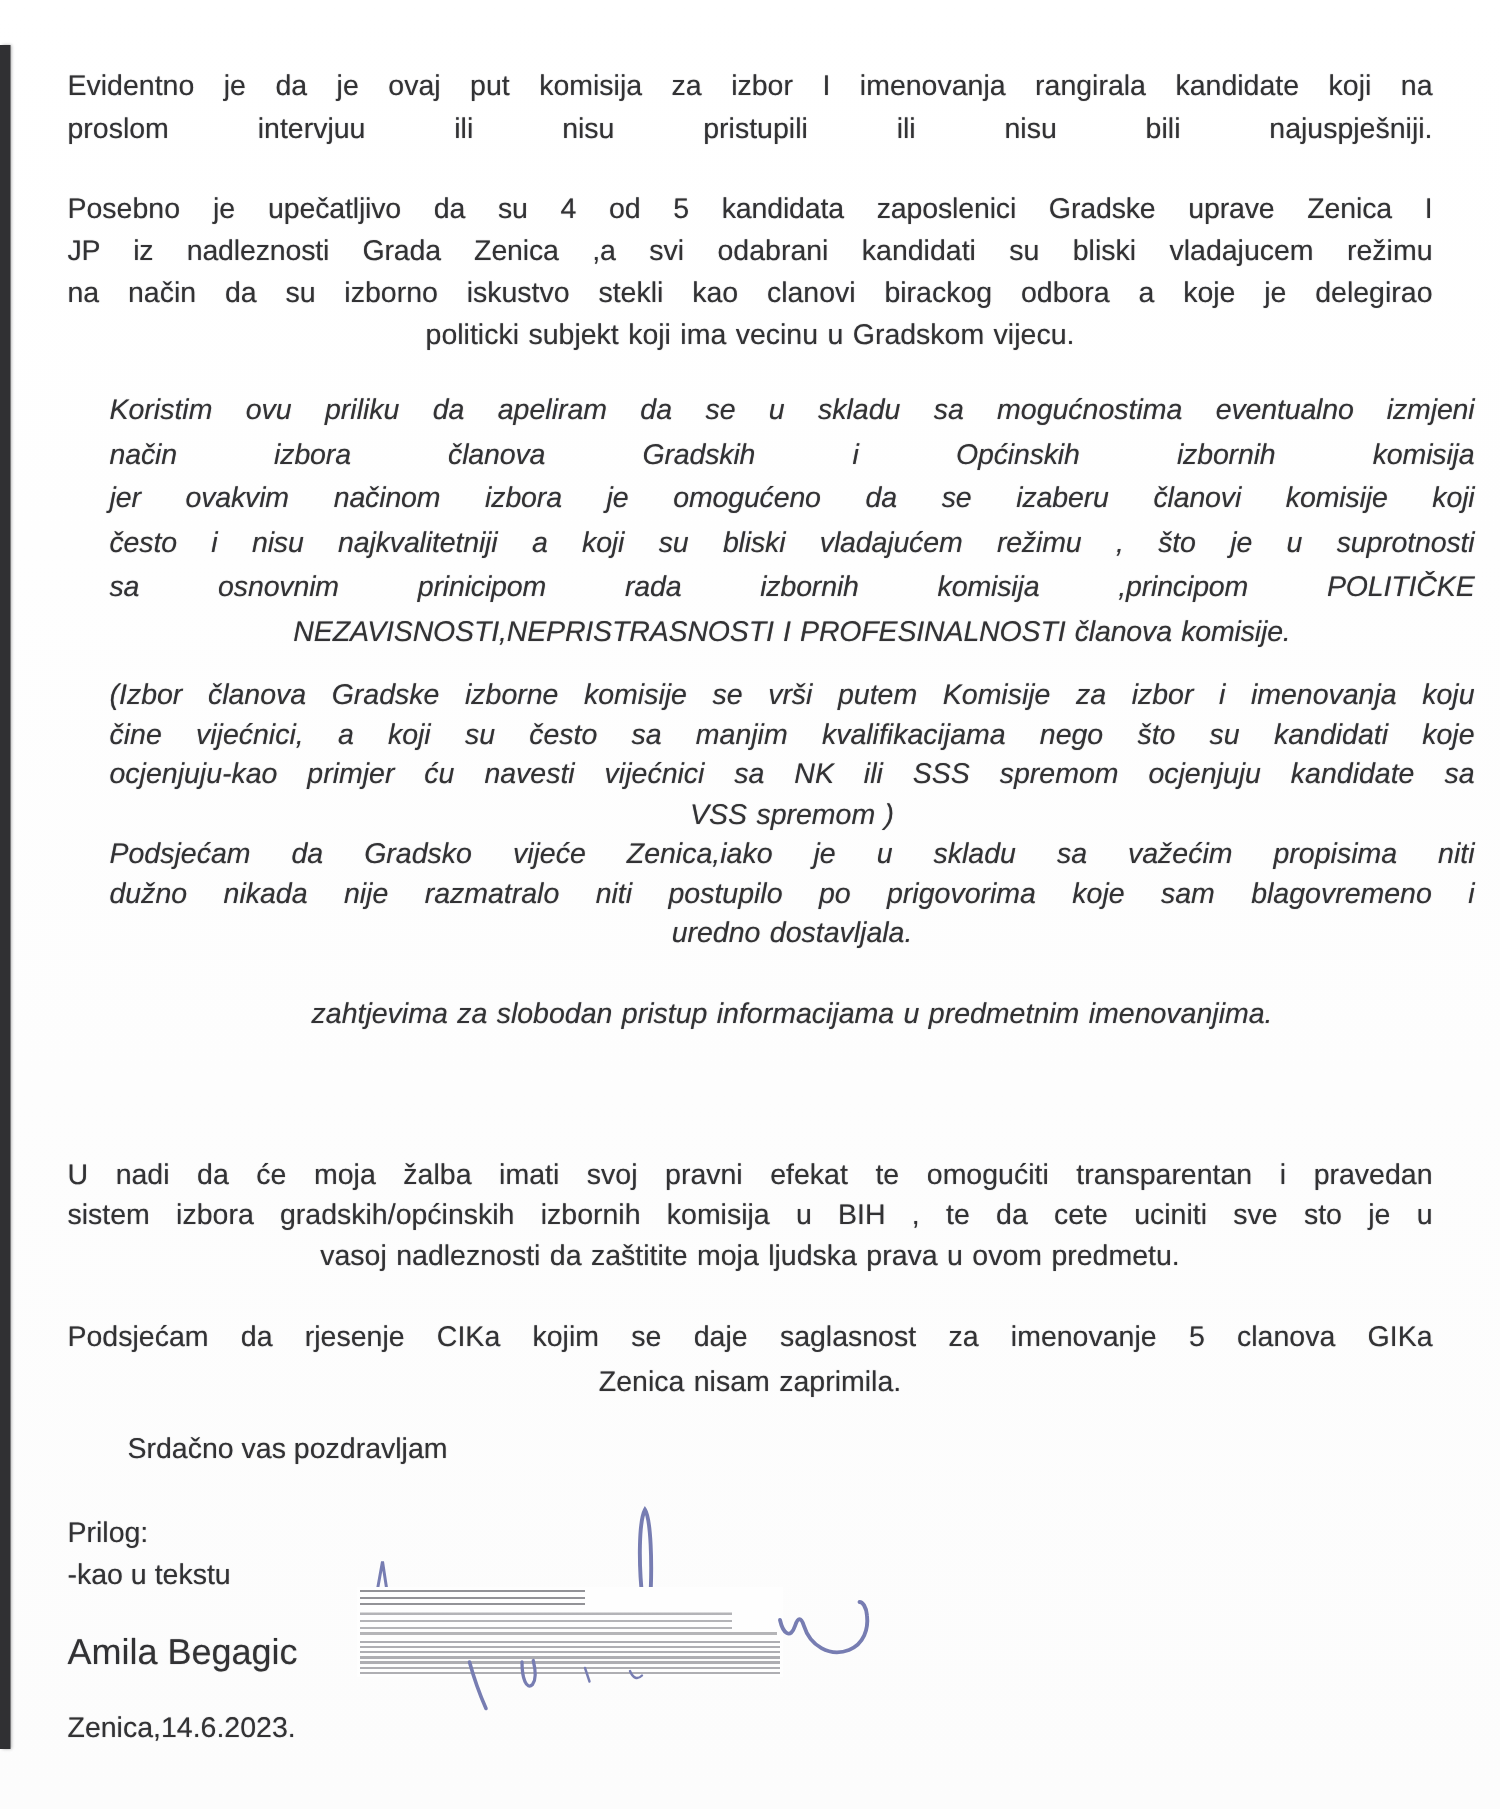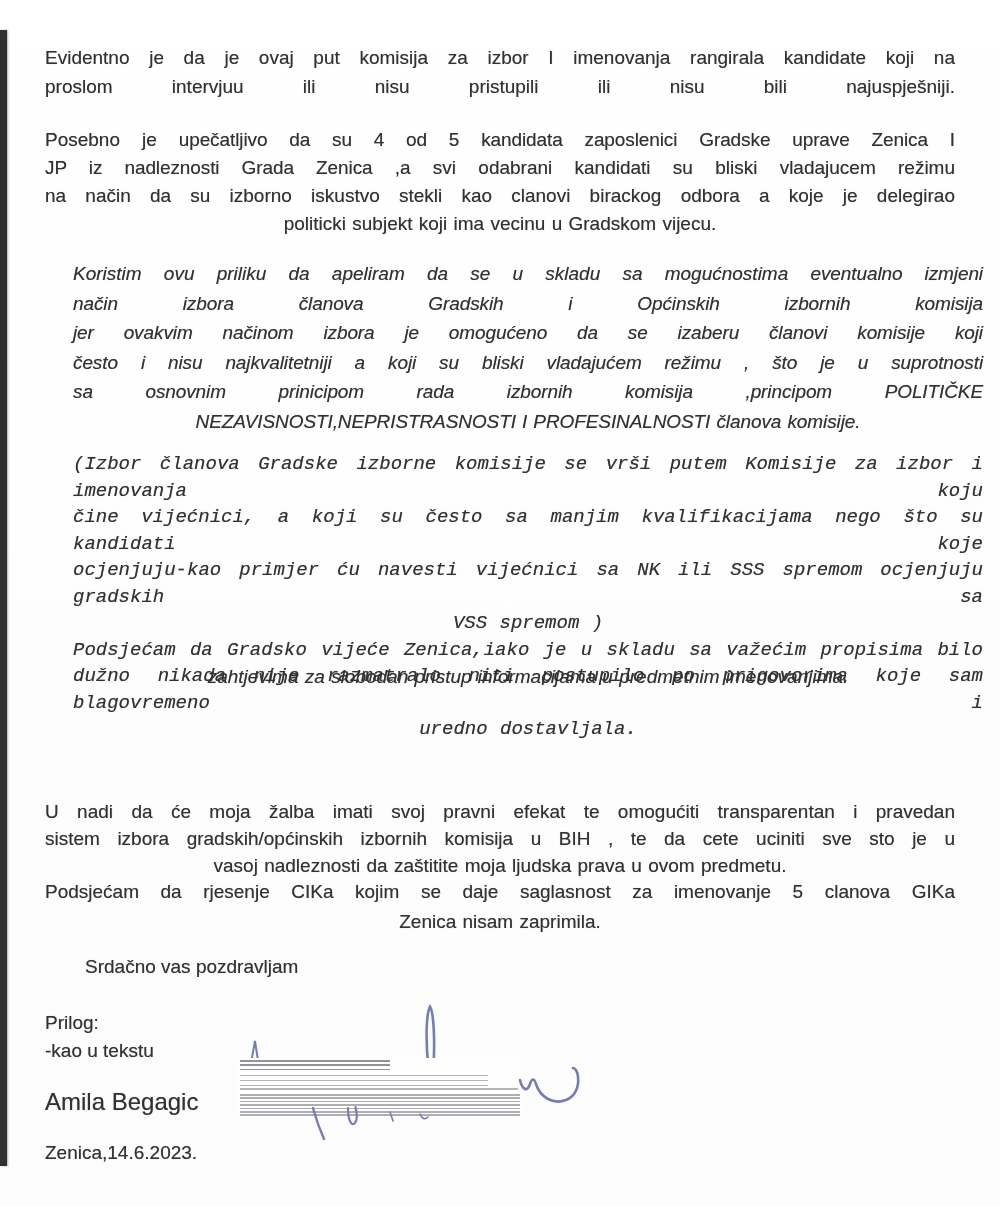--- a/index.html
+++ b/index.html
@@ -24,23 +24,23 @@
     word-spacing:1px;
   }
   .style-italic{font-style:italic;margin-left:28px;}
   .line{text-align:center;white-space:normal;}
   .line.spread{text-align:justify;text-align-last:justify;}
   .run{font-weight:400;}
   .run.bold{font-weight:400;letter-spacing:-.1px;}
   #p1{top:43px;line-height:29px;}
   #p2{top:126px;line-height:28px;}
   #p3{top:259px;line-height:29.5px;}
-  #p4{top:451px;line-height:26.5px;font-family:Liberation Mono, monospace;}
+  #p4{top:451px;line-height:26.5px;}
   #p5{top:662px;line-height:29px;}
-  #p6{top:770px;line-height:27px;margin-top:28px;}
+  #p6{top:770px;line-height:27px;}
   #p7{top:877px;line-height:30px;}
   
   .solo{
     position:absolute;left:45px;font-size:19px;
     text-shadow:0 0 .7px rgba(48,48,52,.55);
   }
   .closing{top:956px;margin-left:40px;}
   .attach-h{top:1012px;}
   .attach-i{top:1040px;}
   .signer{top:1088px;font-size:24px;}
@@ -86,23 +86,23 @@
         <div class="line spread"><span class="run">Koristim ovu priliku da apeliram da se u skladu sa mogućnostima </span><span class="run bold">eventualno izmjeni</span></div>
         <div class="line spread"><span class="run bold">način izbora članova Gradskih i Općinskih izbornih komisija</span></div>
         <div class="line spread"><span class="run bold">jer ovakvim načinom izbora je omogućeno da se izaberu članovi komisije koji</span></div>
         <div class="line spread"><span class="run bold">često i nisu najkvalitetniji a koji su bliski vladajućem režimu , što je u suprotnosti</span></div>
         <div class="line spread"><span class="run bold">sa osnovnim prinicipom rada izbornih komisija ,principom POLITIČKE</span></div>
         <div class="line"><span class="run bold">NEZAVISNOSTI,NEPRISTRASNOSTI I PROFESINALNOSTI članova komisije.</span></div>
       </div>
       <div class="para style-italic" id="p4">
         <div class="line spread"><span class="run">(Izbor članova Gradske izborne komisije se vrši putem Komisije za izbor i imenovanja koju</span></div>
         <div class="line spread"><span class="run">čine vijećnici, a koji su često sa manjim kvalifikacijama nego što su kandidati koje</span></div>
-        <div class="line spread"><span class="run">ocjenjuju-kao primjer ću navesti vijećnici sa NK ili SSS spremom ocjenjuju gradskih sa</span></div>
+        <div class="line spread"><span class="run">ocjenjuju-kao primjer ću navesti vijećnici sa NK ili SSS spremom ocjenjuju kandidate sa</span></div>
         <div class="line"><span class="run">VSS spremom )</span></div>
-        <div class="line spread"><span class="run">Podsjećam da Gradsko vijeće Zenica,iako je u skladu sa važećim propisima bilo</span></div>
+        <div class="line spread"><span class="run">Podsjećam da Gradsko vijeće Zenica,iako je u skladu sa važećim propisima niti</span></div>
         <div class="line spread"><span class="run">dužno nikada nije razmatralo niti postupilo po prigovorima koje sam blagovremeno i</span></div>
         <div class="line"><span class="run">uredno dostavljala.</span></div>
       </div>
       <div class="para style-italic" id="p5">
         <div class="line"><span class="run">zahtjevima za slobodan pristup informacijama u predmetnim imenovanjima.</span></div>
       </div>
       <div class="para style-normal" id="p6">
         <div class="line spread"><span class="run">U nadi da će moja žalba imati svoj pravni efekat te omogućiti transparentan i pravedan</span></div>
         <div class="line spread"><span class="run">sistem izbora gradskih/općinskih izbornih komisija u BIH , te da cete uciniti sve sto je u</span></div>
         <div class="line"><span class="run">vasoj nadleznosti da zaštitite moja ljudska prava u ovom predmetu.</span></div>

